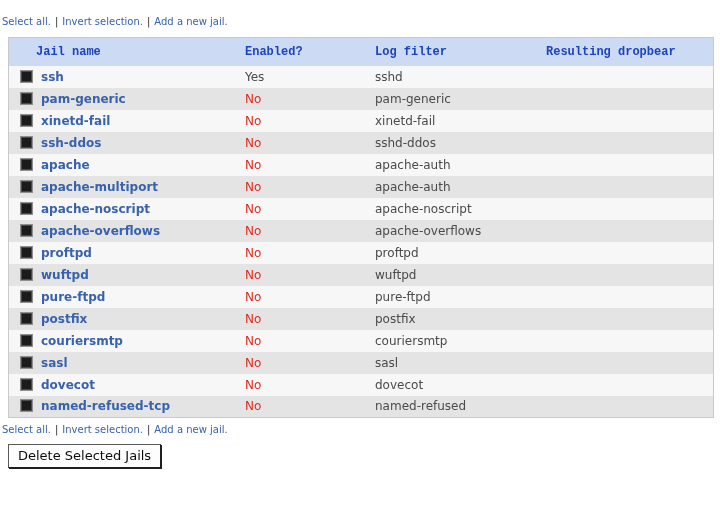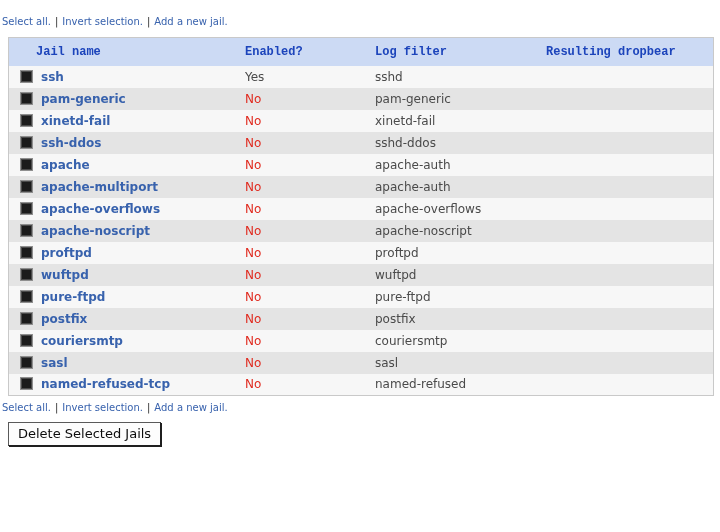--- a/index.html
+++ b/index.html
@@ -141,32 +141,32 @@
         <td class="c-filter">apache-auth</td>
         <td class="c-actions"></td>
       </tr>
       <tr>
         <td class="c-jail"><span class="checkbox"></span><a class="jail-link" href="#">apache-multiport</a></td>
         <td class="c-enabled no">No</td>
         <td class="c-filter">apache-auth</td>
         <td class="c-actions"></td>
       </tr>
       <tr>
+        <td class="c-jail"><span class="checkbox"></span><a class="jail-link" href="#">apache-noscript</a></td>
+        <td class="c-enabled no">No</td>
+        <td class="c-filter">apache-noscript</td>
+        <td class="c-actions"></td>
+      </tr>
+      <tr>
         <td class="c-jail"><span class="checkbox"></span><a class="jail-link" href="#">apache-overflows</a></td>
         <td class="c-enabled no">No</td>
         <td class="c-filter">apache-overflows</td>
         <td class="c-actions"></td>
       </tr>
       <tr>
-        <td class="c-jail"><span class="checkbox"></span><a class="jail-link" href="#">apache-noscript</a></td>
-        <td class="c-enabled no">No</td>
-        <td class="c-filter">apache-noscript</td>
-        <td class="c-actions"></td>
-      </tr>
-      <tr>
         <td class="c-jail"><span class="checkbox"></span><a class="jail-link" href="#">proftpd</a></td>
         <td class="c-enabled no">No</td>
         <td class="c-filter">proftpd</td>
         <td class="c-actions"></td>
       </tr>
       <tr>
         <td class="c-jail"><span class="checkbox"></span><a class="jail-link" href="#">wuftpd</a></td>
         <td class="c-enabled no">No</td>
         <td class="c-filter">wuftpd</td>
         <td class="c-actions"></td>
@@ -186,20 +186,26 @@
       <tr>
         <td class="c-jail"><span class="checkbox"></span><a class="jail-link" href="#">couriersmtp</a></td>
         <td class="c-enabled no">No</td>
         <td class="c-filter">couriersmtp</td>
         <td class="c-actions"></td>
       </tr>
       <tr>
         <td class="c-jail"><span class="checkbox"></span><a class="jail-link" href="#">sasl</a></td>
         <td class="c-enabled no">No</td>
         <td class="c-filter">sasl</td>
+        <td class="c-actions"></td>
+      </tr>
+      <tr>
+        <td class="c-jail"><span class="checkbox"></span><a class="jail-link" href="#">dovecot</a></td>
+        <td class="c-enabled no">No</td>
+        <td class="c-filter">dovecot</td>
         <td class="c-actions"></td>
       </tr>
       <tr>
         <td class="c-jail"><span class="checkbox"></span><a class="jail-link" href="#">named-refused-tcp</a></td>
         <td class="c-enabled no">No</td>
         <td class="c-filter">named-refused</td>
         <td class="c-actions"></td>
       </tr>
     </tbody>
 </table>

